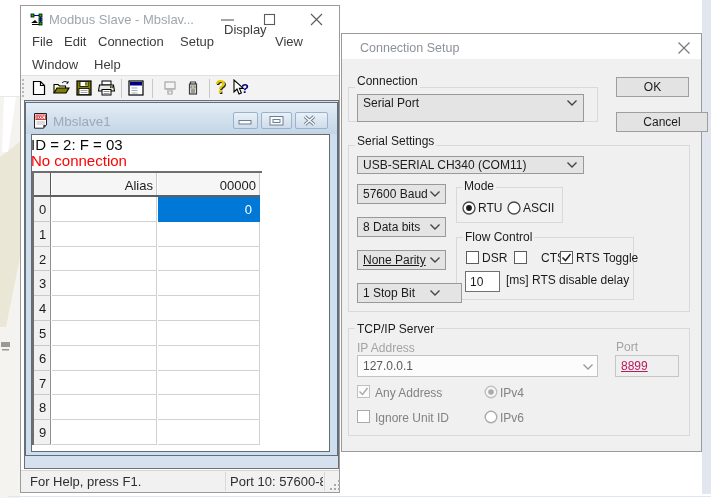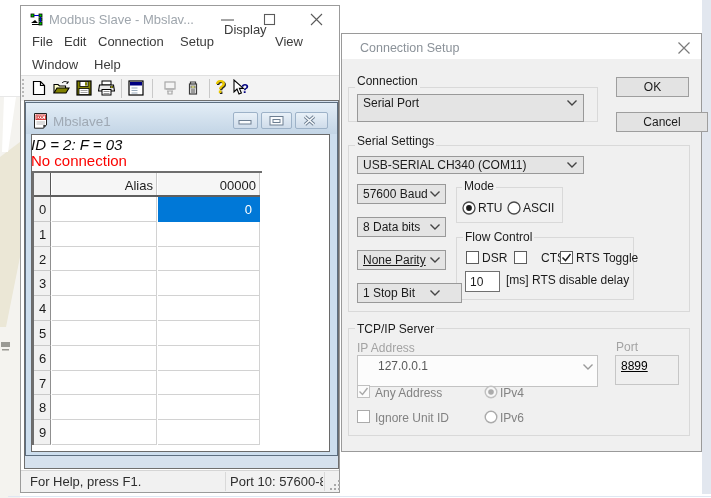--- a/index.html
+++ b/index.html
@@ -133,21 +133,21 @@
 <div class="abs" style="left:295px;top:112px;width:33px;height:17px;background:linear-gradient(#e9f1f8,#cfdcea);border:1px solid #9db2c8;border-radius:2px;"></div>
 <svg class="abs" style="left:233px;top:112px;" width="96" height="17" viewBox="0 0 96 17">
   <rect x="6" y="8.5" width="12" height="3.5" fill="#fafcfe" stroke="#6d7e91" stroke-width="1"></rect>
   <rect x="37" y="4.5" width="13" height="8.5" fill="#fafcfe" stroke="#6d7e91" stroke-width="1"></rect>
   <rect x="40" y="7.5" width="7" height="3" fill="#fafcfe" stroke="#6d7e91" stroke-width="1"></rect>
   <path d="M72 4.5 l9 8 M81 4.5 l-9 8" stroke="#6d7e91" stroke-width="3.4"></path>
   <path d="M72 4.5 l9 8 M81 4.5 l-9 8" stroke="#f6fafd" stroke-width="1.6"></path>
 </svg>
 
 <div class="abs" style="left:31px;top:134px;width:299px;height:318px;background:#ffffff;border:1px solid #6a6a6a;"></div>
-<div class="abs" style="left:31px;top:136px;font-size:15px;color:#0a0a0a;font-style:italic;">ID = 2: F = 03</div>
+<div class="abs" style="left:31px;top:136px;font-size:15px;color:#0a0a0a;">ID = 2: F = 03</div>
 <div class="abs" style="left:31px;top:152px;font-size:15px;color:#fb0300;">No connection</div>
 
 <div class="abs" style="left:32px;top:171px;width:230px;height:274px;border-top:2px solid #6e6e6e;border-left:2px solid #6e6e6e;"></div>
 
 <div class="abs" style="left:34px;top:173px;width:17px;height:23px;background:#f1f1f1;border-right:1px solid #565656;"></div>
 <div class="abs" style="left:52px;top:173px;width:105px;height:23px;background:#f6f6f6;border-right:1px solid #c9c9c9;"></div>
 <div class="abs" style="left:158px;top:173px;width:102px;height:23px;background:#f6f6f6;border-right:1px solid #c9c9c9;"></div>
 <div class="abs" style="left:34px;top:195px;width:226px;height:2px;background:#5f5f5f;"></div>
 <div class="abs lbl" style="left:52px;top:178px;width:101px;text-align:right;">Alias</div>
 <div class="abs lbl" style="left:158px;top:178px;width:98px;text-align:right;">00000</div>
@@ -272,26 +272,26 @@
 <div class="abs dlg" style="left:529px;top:251px;margin-left:12px;">CTS</div>
 <div class="abs" style="left:560px;top:251px;width:13px;height:13px;background:#fff;border:1px solid #5c5c5c;"></div>
 <svg class="abs" style="left:560px;top:251px;" width="13" height="13" viewBox="0 0 13 13">
     <path d="M2.5 6.5 L5.5 9.5 L10.5 3" fill="none" stroke="#222" stroke-width="1.5"></path>
   </svg>
 <div class="abs dlg" style="left:576px;top:251px;">RTS Toggle</div>
 <div class="abs dlg" style="left:465px;top:271px;width:35px;height:21px;background:#fff;border:1px solid #707070;line-height:20px;padding-left:4px;">10</div>
 <div class="abs dlg" style="left:506px;top:273px;">[ms] RTS disable delay</div>
 
 <div class="abs dlg" style="left:357px;top:341px;color:#a3a3a3;">IP Address</div>
-<div class="abs dlg" style="left:357px;top:355px;width:241px;height:32px;background:#fcfcfc;border:1px solid #c3c3c3;line-height:21px;padding-left:20px;color:#595959;">127.0.0.1</div>
+<div class="abs dlg" style="left:357px;top:355px;width:241px;height:22px;background:#fcfcfc;border:1px solid #c3c3c3;line-height:21px;padding-left:5px;color:#595959;">127.0.0.1</div>
 <svg class="abs" style="left:582px;top:363px;" width="12" height="8" viewBox="0 0 12 8">
     <path d="M1.5 1.5 L6 6 L10.5 1.5" fill="none" stroke="#9a9a9a" stroke-width="1.4"></path>
   </svg>
 <div class="abs dlg" style="left:616px;top:340px;color:#a3a3a3;">Port</div>
-<div class="abs dlg" style="left:615px;top:355px;width:64px;height:30px;background:#efefef;border:1px solid #c6c6c6;line-height:21px;padding-left:5px;color:#000000;text-decoration:underline;">8899</div>
+<div class="abs dlg" style="left:615px;top:355px;width:64px;height:22px;background:#efefef;border:1px solid #c6c6c6;line-height:21px;padding-left:5px;color:#be185d;text-decoration:underline;">8899</div>
 <div class="abs" style="left:357px;top:385px;width:13px;height:13px;background:#fbfbfb;border:1px solid #c0c0c0;"></div>
 <svg class="abs" style="left:357px;top:385px;" width="13" height="13" viewBox="0 0 13 13">
     <path d="M2.5 6.5 L5.5 9.5 L10.5 3" fill="none" stroke="#a8a8a8" stroke-width="1.4"></path>
   </svg>
 <div class="abs dlg" style="left:375px;top:386px;color:#828282;">Any Address</div>
 <svg class="abs" style="left:484px;top:385px;" width="14" height="14" viewBox="0 0 14 14">
   <circle cx="7" cy="7" r="5.8" fill="#f6f6f6" stroke="#c0c0c0" stroke-width="1.4"></circle>
   <circle cx="7" cy="7" r="2.8" fill="#ababab"></circle>
 </svg>
 <div class="abs dlg" style="left:500px;top:386px;color:#828282;">IPv4</div>

